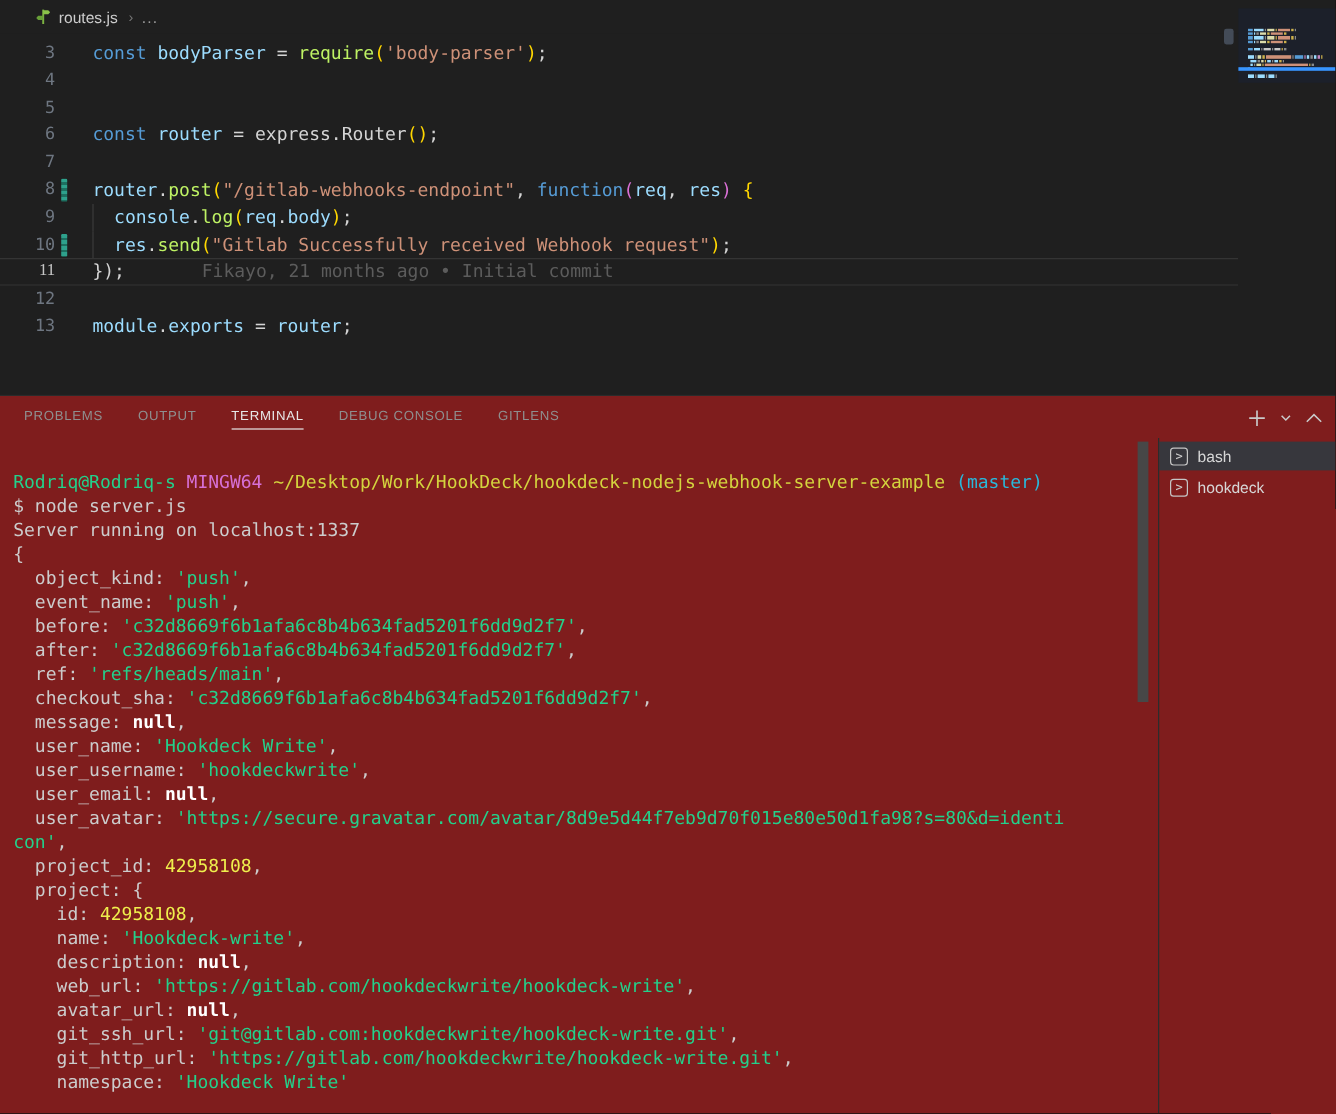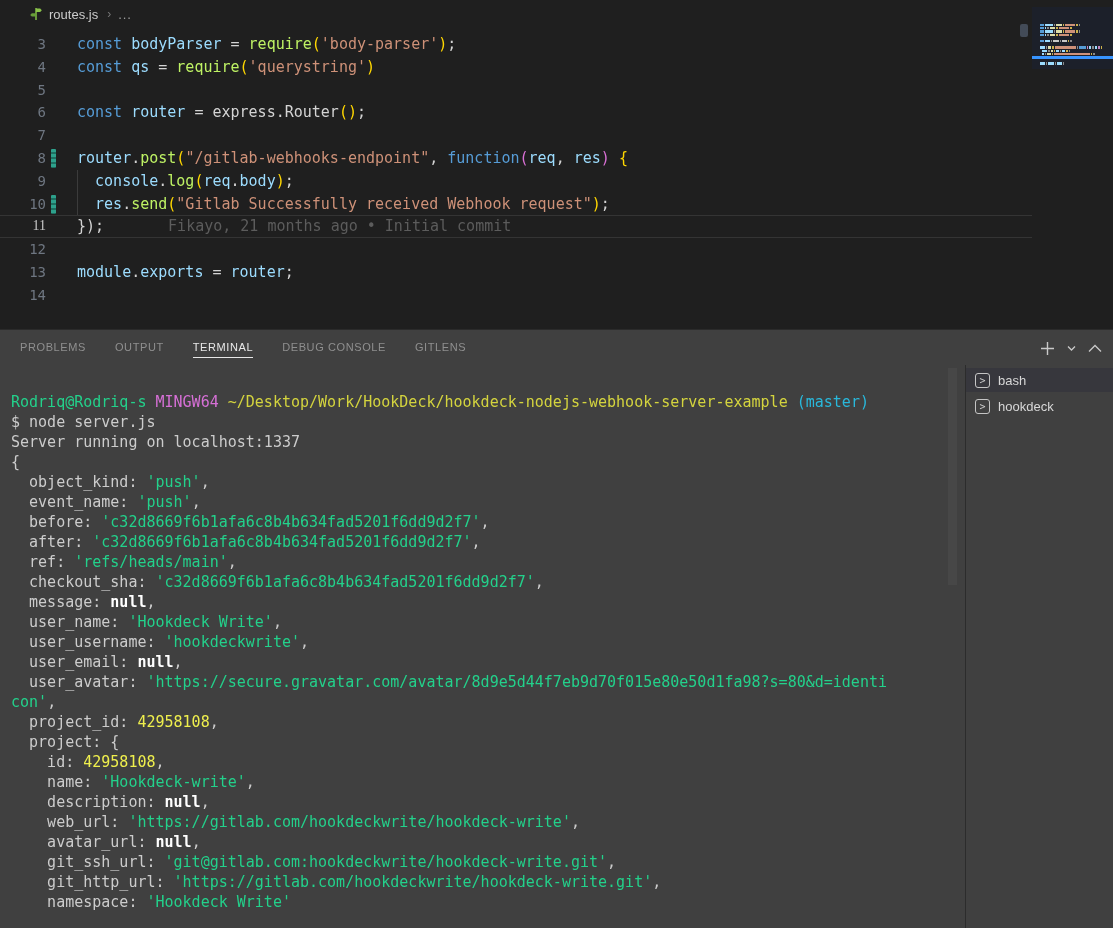--- a/index.html
+++ b/index.html
@@ -34,21 +34,21 @@
   .blame { color:#5c5c5c; margin-left:64px; }
   
   #minimap-bg { position:absolute; left:1032px; top:7px; width:81px; height:62px; background:#1c202a; }
   #minimap { position:absolute; left:1032px; top:0; width:81px; height:300px; }
   .mm-row { position:absolute; height:2.2px; display:flex; gap:1px; }
   .mm-seg { height:2.2px; }
   #mm-hl { position:absolute; left:0; width:81px; height:3.4px; }
   #ed-thumb { position:absolute; left:1020px; top:24px; width:8px; height:13px; background:#434b57; border-radius:2px; }
   
   #panel-border { position:absolute; left:0; top:329px; width:1113px; height:1px; background:#2b2b2b; }
-  #panel { position:absolute; left:0; top:330px; width:1113px; height:598px; background:#404040; }
+  #panel { position:absolute; left:0; top:330px; width:1113px; height:598px; background:#7f1d1d; }
   #panel-tabs { position:absolute; left:20px; top:0; height:34px; display:flex; align-items:center; gap:29px; }
   .ptab { position:relative; font-size:11px; letter-spacing:.6px; color:#8f8f8f; cursor:pointer; padding:9px 0; }
   .ptab.active { color:#e7e7e7; }
   .ptab.active::after { content:""; position:absolute; left:0; right:0; bottom:4px; height:1px; background:#e7e7e7; }
   #panel-actions { position:absolute; right:8px; top:8px; display:flex; align-items:center; gap:8px; }
   .pa-btn { display:flex; align-items:center; justify-content:center; width:20px; height:20px; }
   
   #term-sep { position:absolute; left:965px; top:35px; width:1px; height:563px; background:#2c2c2c; }
   .term-row { position:absolute; left:966px; width:147px; height:24px; display:flex; align-items:center; padding-left:9px; }
   .term-row.sel { background:#37373d; }
@@ -80,31 +80,30 @@
       </svg>
     </span>
     <span class="bc-text">routes.js</span>
     <span class="bc-sep">›</span>
     <span class="bc-more">...</span>
   </div>
 
   <div id="editor">
     <div id="code-lines">
         <div class="code-line"><span class="ln">3</span><span class="ct"><span class="kw">const</span><span class="pu"> </span><span class="vr">bodyParser</span><span class="pu"> = </span><span class="fn">require</span><span class="b1">(</span><span class="st">'body-parser'</span><span class="b1">)</span><span class="pu">;</span></span></div>
-        <div class="code-line"><span class="ln">4</span><span class="ct"><span class="kw">const</span><span class="pu"> </span><span class="vr">qs</span><span class="pu"> = </span><span class="fn">require</span><span class="b1">(</span><span class="st">'querystring'</span><span class="b1">)</span></span></div>
+        <div class="code-line"><span class="ln">4</span></div>
         <div class="code-line"><span class="ln">5</span><span class="ct"></span></div>
         <div class="code-line"><span class="ln">6</span><span class="ct"><span class="kw">const</span><span class="pu"> </span><span class="vr">router</span><span class="pu"> = </span><span class="wh">express</span><span class="pu">.</span><span class="wh">Router</span><span class="b1">()</span><span class="pu">;</span></span></div>
         <div class="code-line"><span class="ln">7</span><span class="ct"></span></div>
         <div class="code-line"><span class="ln">8</span><div class="gitmark"></div><span class="ct"><span class="vr">router</span><span class="pu">.</span><span class="fn">post</span><span class="b1">(</span><span class="st">"/gitlab-webhooks-endpoint"</span><span class="pu">, </span><span class="kw">function</span><span class="b2">(</span><span class="vr">req</span><span class="pu">, </span><span class="vr">res</span><span class="b2">)</span><span class="pu"> </span><span class="b1">{</span></span></div>
         <div class="code-line"><span class="ln">9</span><div class="guide"></div><span class="ct"><span class="pu">  </span><span class="vr">console</span><span class="pu">.</span><span class="fn">log</span><span class="b1">(</span><span class="vr">req</span><span class="pu">.</span><span class="vr">body</span><span class="b1">)</span><span class="pu">;</span></span></div>
         <div class="code-line"><span class="ln">10</span><div class="gitmark"></div><div class="guide"></div><span class="ct"><span class="pu">  </span><span class="vr">res</span><span class="pu">.</span><span class="fn">send</span><span class="b1">(</span><span class="st">"Gitlab Successfully received Webhook request"</span><span class="b1">)</span><span class="pu">;</span></span></div>
         <div class="code-line cur"><span class="ln">11</span><span class="ct"><span class="pu">});</span><span class="blame">Fikayo, 21 months ago • Initial commit</span></span></div>
         <div class="code-line"><span class="ln">12</span><span class="ct"></span></div>
         <div class="code-line"><span class="ln">13</span><span class="ct"><span class="vr">module</span><span class="pu">.</span><span class="vr">exports</span><span class="pu"> = </span><span class="vr">router</span><span class="pu">;</span></span></div>
-        <div class="code-line"><span class="ln">14</span><span class="ct"></span></div>
       </div>
   </div>
   <div id="minimap-bg"></div>
   <div id="minimap">
       <div class="mm-row" style="top: 24px; left: 8px;">
         <span class="mm-seg" style="width: 3.9px; background: rgb(86, 156, 214);"></span>
         <span class="mm-seg" style="width: 7.8px; background: rgb(156, 220, 254);"></span>
         <span class="mm-seg" style="width: 1.5px; background: rgb(138, 138, 138);"></span>
         <span class="mm-seg" style="width: 5.46px; background: rgb(220, 220, 170);"></span>
         <span class="mm-seg" style="width: 1.5px; background: rgb(205, 177, 75);"></span>

